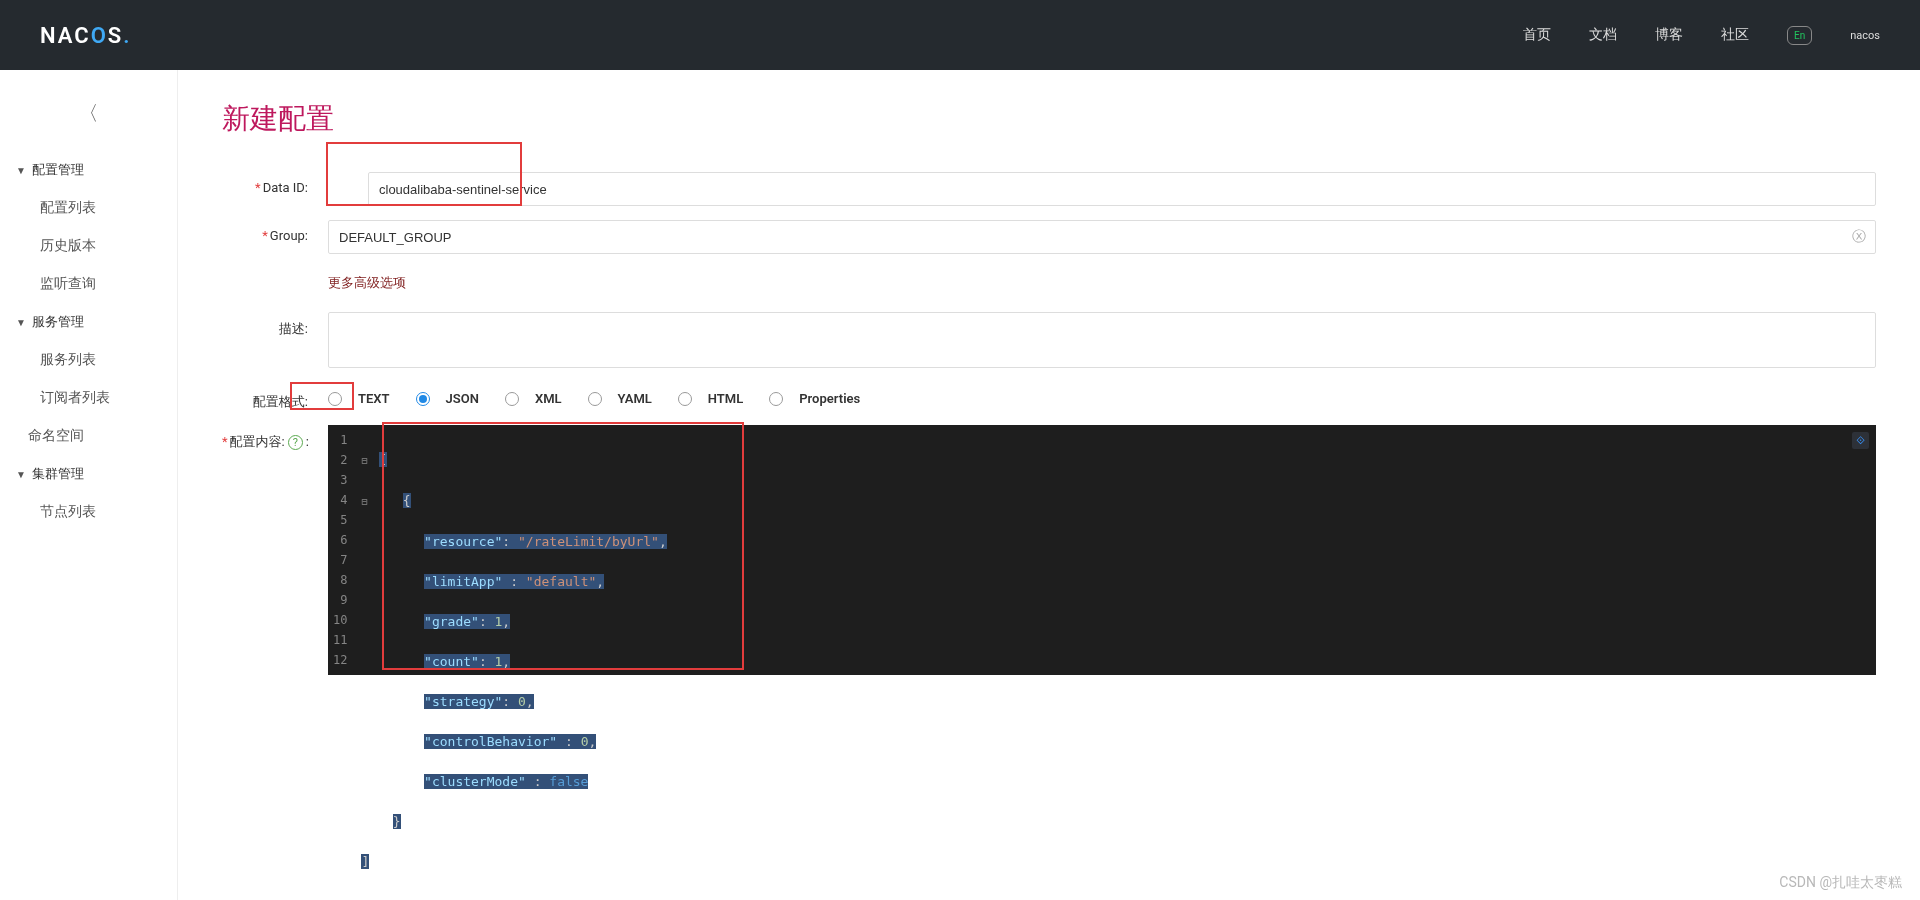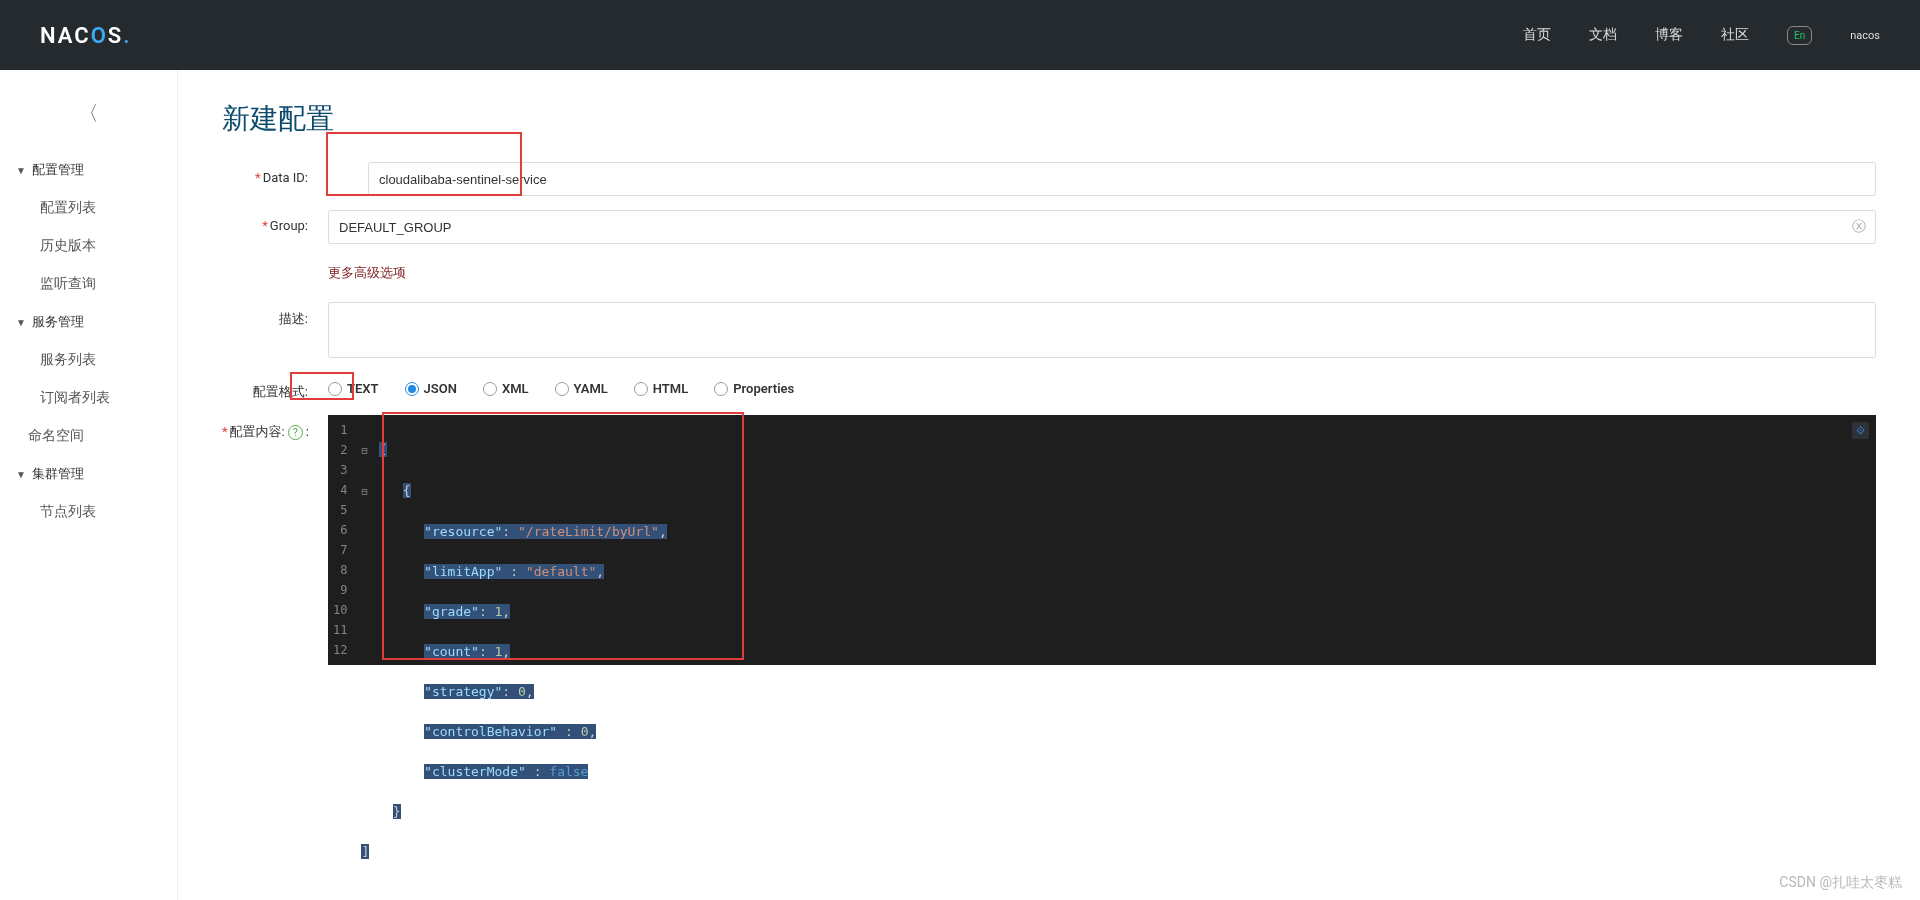--- a/index.html
+++ b/index.html
@@ -12,32 +12,32 @@
 .topnav a{color:#ddd; text-decoration:none; cursor:pointer;}
 .lang-box{border:1px solid #888; padding:3px 6px; font-size:10px; color:#22c55e; border-radius:6px; cursor:pointer;}
 .username{color:#ddd; font-size:11px; cursor:pointer;}
 .body-wrap{display:flex;}
 .sidebar{width:178px; min-width:178px; padding:30px 0 0 0; border-right:1px solid #eee; height:840px;}
 .back-arrow{text-align:center; font-size:20px; color:#666; margin-bottom:24px; cursor:pointer;}
 .sb-group{padding:10px 16px; font-size:13px; color:#333; display:flex; align-items:center; gap:6px; cursor:pointer;}
 .sb-caret{font-size:10px; color:#555;}
 .sb-item{padding:10px 16px 10px 40px; font-size:14px; color:#555; cursor:pointer;}
 .main{flex:1; padding:30px 44px 0 44px; overflow:auto;}
-h1{font-size:28px; font-weight:500; margin-bottom:24px; color:#0c4a6e;}
+h1{font-size:28px; font-weight:500; margin-bottom:34px; color:#be185d;}
 .form-row{display:flex; align-items:flex-start; margin-bottom:14px;}
 .form-label{width:106px; text-align:right; padding-right:20px; padding-top:8px; font-size:13px; color:#333; font-weight:400;}
 .form-label .req{color:#e23c3c; margin-right:2px;}
 .form-control{flex:1;}
 .input{width:100%; height:34px; border:1px solid #ddd; border-radius:2px; padding:0 10px; font-size:13px; color:#333;}
 .input-group{position:relative;}
 .input-clear{position:absolute; right:10px; top:50%; transform:translateY(-50%); color:#aaa; font-size:14px; cursor:pointer;}
 .textarea{width:100%; height:56px; border:1px solid #ddd; border-radius:2px; padding:8px 10px; font-size:13px; resize:none;}
 .more-link{color:#7f1d1d; font-size:13px; cursor:pointer; padding:6px 0; display:inline-block;}
 .radio-group{display:flex; gap:26px; align-items:center; padding-top:6px; flex-wrap:wrap;}
-.radio{display:flex; align-items:center; gap:5px; font-size:13px; font-weight:600; cursor:pointer;}
+.radio{display:flex; align-items:center; gap:16px; font-size:13px; font-weight:600; cursor:pointer;}
 .radio-circle{width:14px; height:14px; border:1px solid #999; border-radius:50%; display:inline-flex; align-items:center; justify-content:center;}
 .radio-circle.checked{border-color:#2089e5;}
 .radio-circle.checked::after{content:""; width:8px; height:8px; background:#2089e5; border-radius:50%;}
 .help-icon{display:inline-flex; width:15px; height:15px; border:1px solid #5aa84f; color:#5aa84f; border-radius:50%; font-size:11px; align-items:center; justify-content:center; margin-left:3px; cursor:pointer;}
 .colon{margin-left:3px;}
 .editor{background:#1e1e1e; border:1px solid #1e1e1e; height:250px; display:flex; font-family:Consolas,Monaco,monospace; font-size:13px; position:relative; width:100%;}
 .gutter{background:#1e1e1e; color:#858585; text-align:right; padding:4px 8px 4px 4px; user-select:none; line-height:20px; font-size:12px;}
 .code{padding:4px 0 4px 6px; color:#d4d4d4; line-height:20px; white-space:pre;}
 .tok-br{color:#ccc;} .tok-key{color:#9cdcfe;} .tok-str{color:#ce9178;} .tok-num{color:#b5cea8;} .tok-bool{color:#569cd6;} .tok-pun{color:#ccc;}
 .sel{background:#335078;}

